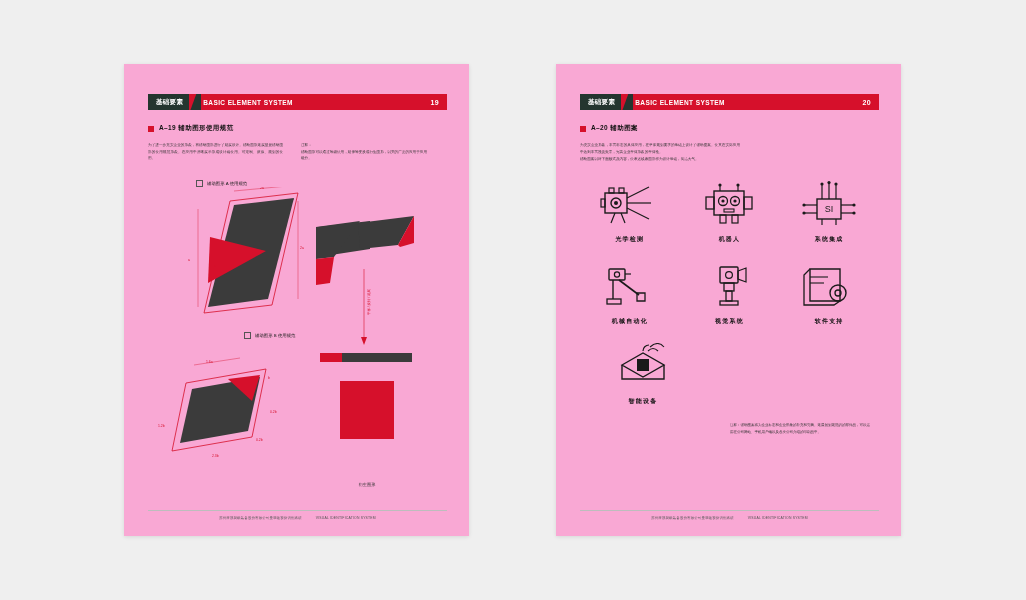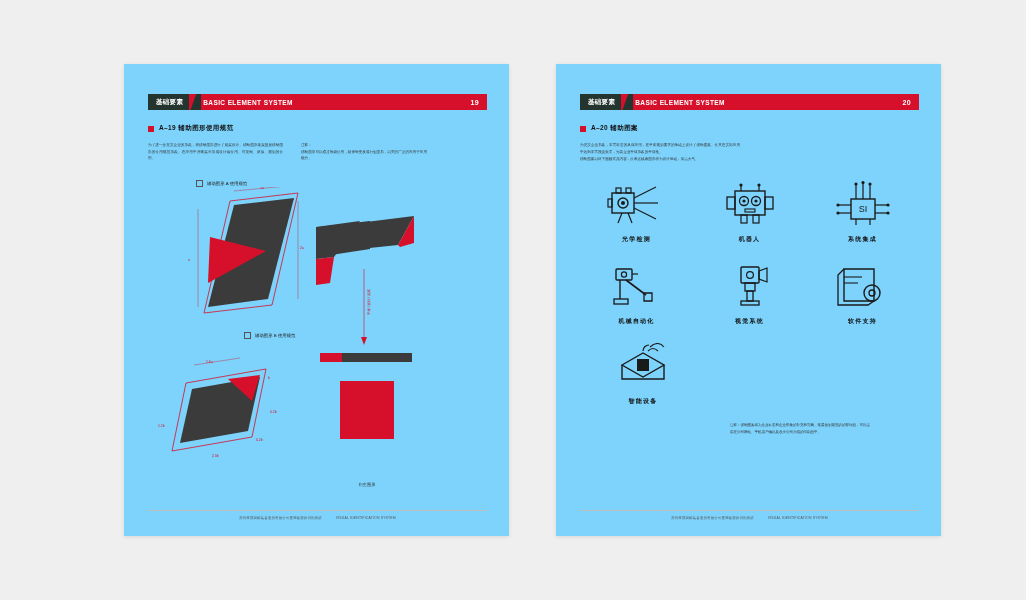--- a/index.html
+++ b/index.html
@@ -12,23 +12,22 @@
     font-family: "Liberation Sans", sans-serif;
   }
   .stage {
     position: relative;
     width: 1026px;
     height: 600px;
     background: #efefef;
   }
   .page {
     position: absolute;
-    background: #7dd3fc;
+    background: #f9a8d4;
     box-shadow: 0 1px 4px rgba(0,0,0,0.10);
-    padding-left: 40px;
   }
   #page-left  { left: 124px; top: 64px; width: 345px; height: 472px; }
   #page-right { left: 556px; top: 64px; width: 345px; height: 472px; }
 
   .page-inner {
     position: absolute;
     left: 24px; right: 22px; top: 30px; bottom: 18px;
   }
 
   

